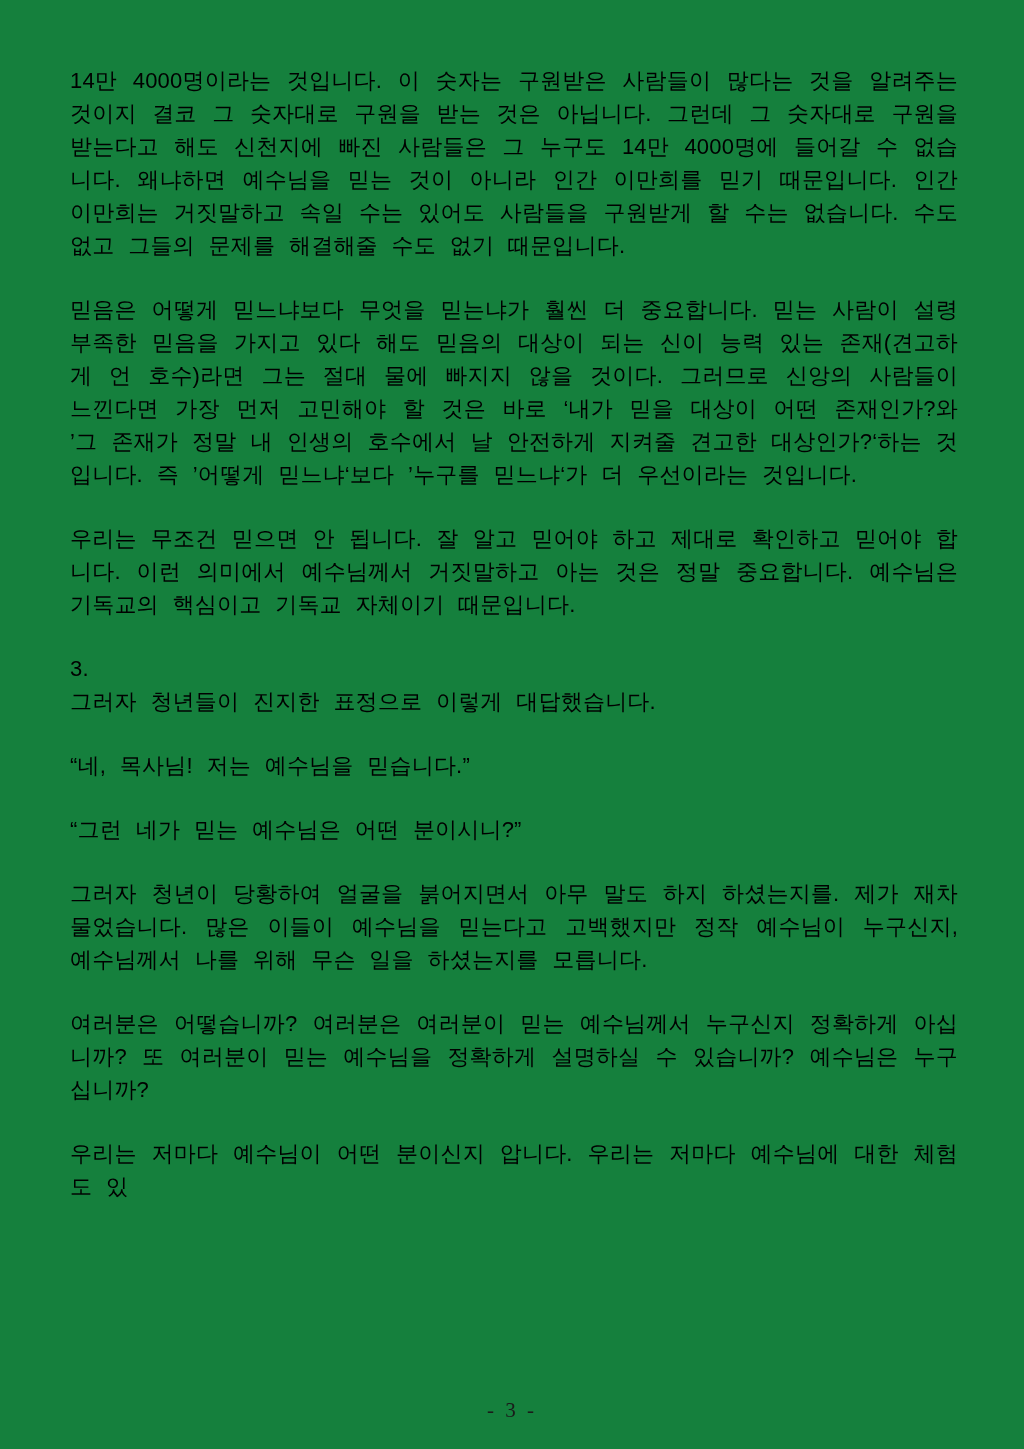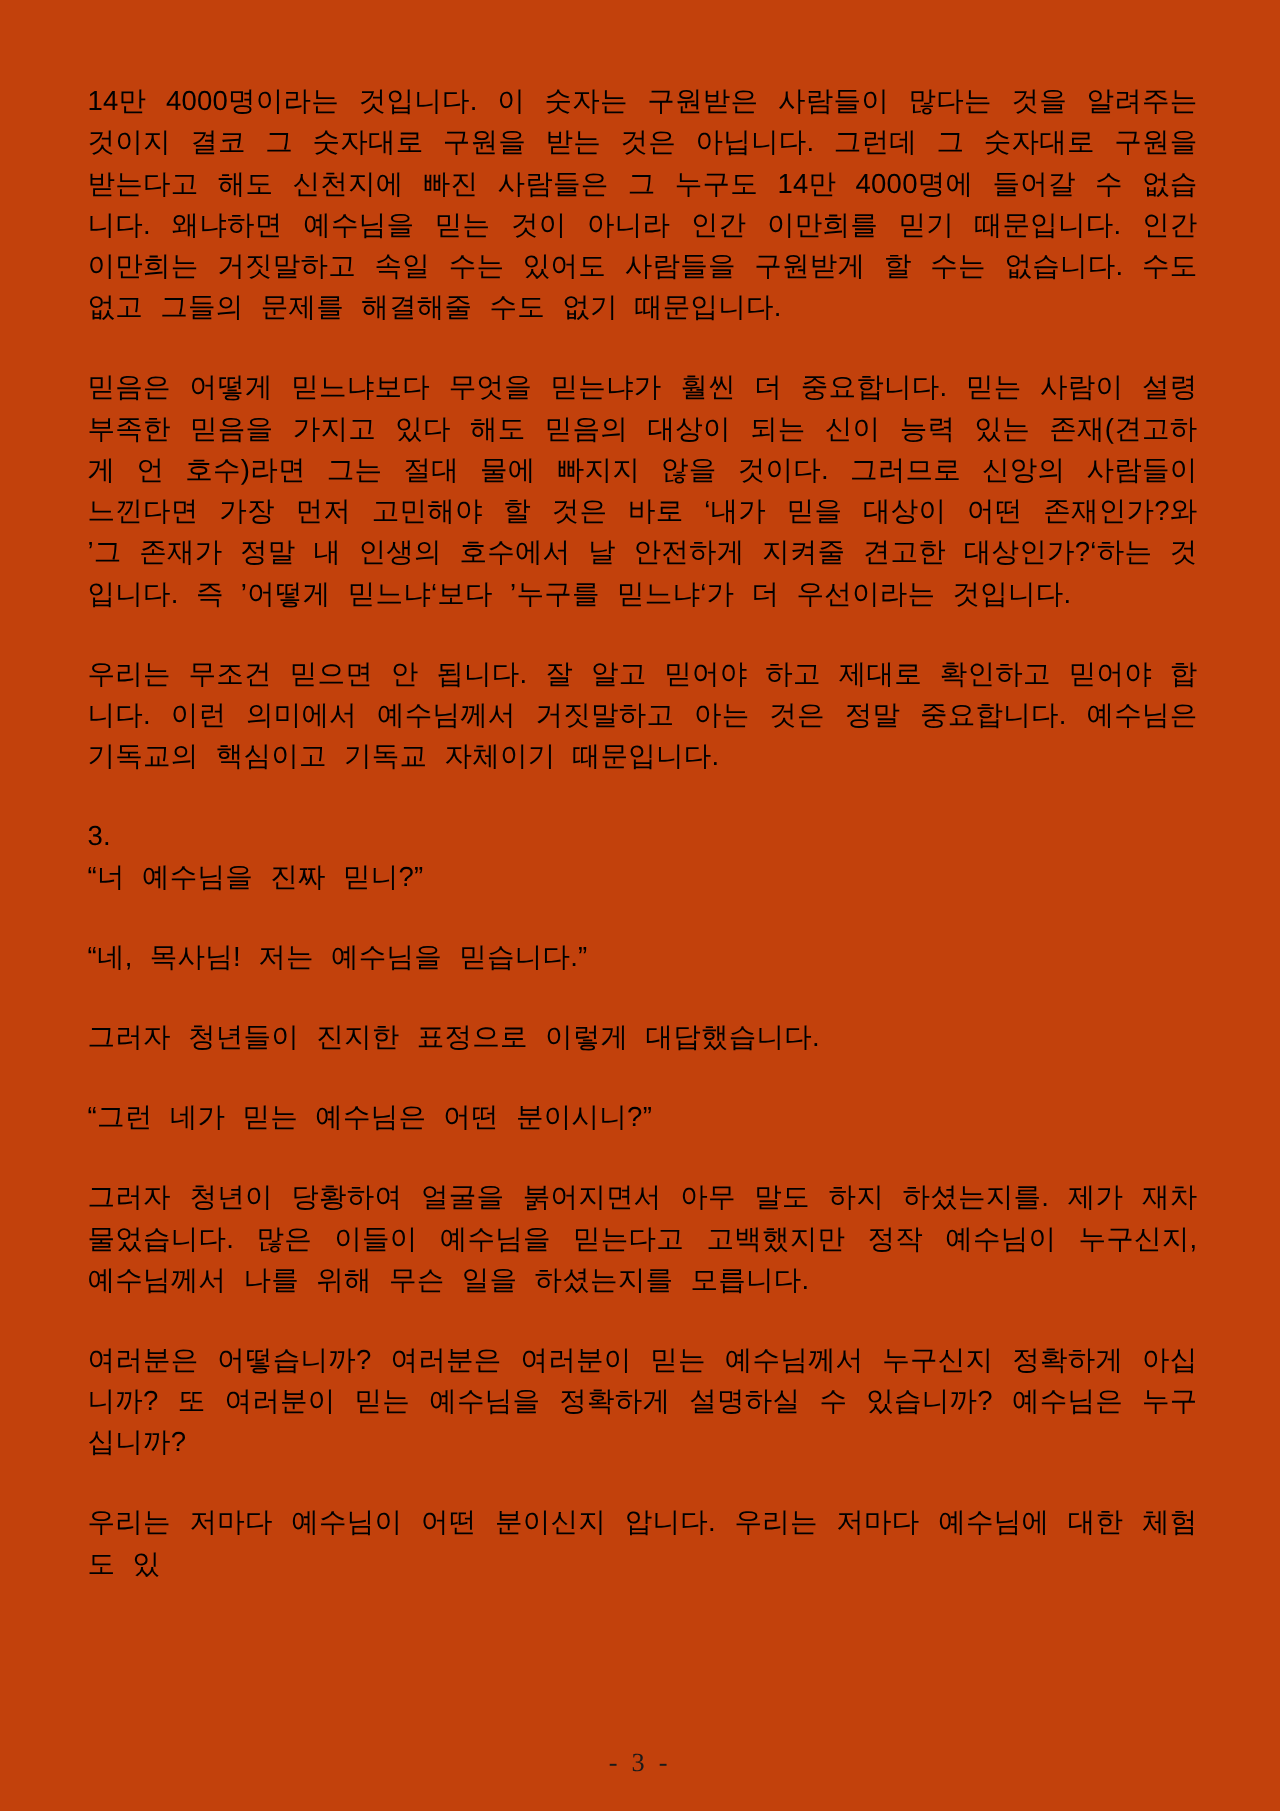--- a/index.html
+++ b/index.html
@@ -4,21 +4,21 @@
 <style>
   html, body {
     margin: 0;
     padding: 0;
     background: #ffffff;
   }
   .page {
     position: relative;
     width: 1024px;
     height: 1449px;
-    background: #c2410c;
+    background: #15803d;
     color: #000000;
     font-family: "Liberation Sans", "DejaVu Sans", sans-serif;
     overflow: hidden;
     box-sizing: border-box;
   }
   .content {
     position: absolute;
     top: 64px;
     left: 70px;
     width: 888px;
@@ -54,22 +54,21 @@
 </style>
 </head>
 <body>
 
 <div class="page">
   <div class="content">
     <p class="para">14만 4000명이라는 것입니다. 이 숫자는 구원받은 사람들이 많다는 것을 알려주는 것이지 결코 그 숫자대로 구원을 받는 것은 아닙니다. 그런데 그 숫자대로 구원을 받는다고 해도 신천지에 빠진 사람들은 그 누구도 14만 4000명에 들어갈 수 없습니다. 왜냐하면 예수님을 믿는 것이 아니라 인간 이만희를 믿기 때문입니다. 인간 이만희는 거짓말하고 속일 수는 있어도 사람들을 구원받게 할 수는 없습니다.  수도 없고 그들의 문제를 해결해줄 수도 없기 때문입니다.</p>
     <p class="para">믿음은 어떻게 믿느냐보다 무엇을 믿는냐가 훨씬 더 중요합니다. 믿는 사람이 설령 부족한 믿음을 가지고 있다 해도 믿음의 대상이 되는 신이 능력 있는 존재(견고하게 언 호수)라면 그는 절대 물에 빠지지 않을 것이다. 그러므로 신앙의 사람들이 느낀다면 가장 먼저 고민해야 할 것은 바로 ‘내가 믿을 대상이 어떤 존재인가?와 ’그 존재가 정말 내 인생의 호수에서 날 안전하게 지켜줄 견고한 대상인가?‘하는 것입니다. 즉 ’어떻게 믿느냐‘보다 ’누구를 믿느냐‘가 더 우선이라는 것입니다.</p>
     <p class="para">우리는 무조건 믿으면 안 됩니다. 잘 알고 믿어야 하고 제대로 확인하고 믿어야 합니다. 이런 의미에서 예수님께서 거짓말하고 아는 것은 정말 중요합니다. 예수님은 기독교의 핵심이고 기독교 자체이기 때문입니다.</p>
     <p class="para section-no">3.</p>
-    <p class="para">“너 예수님을 진짜 믿니?”</p>
+    <p class="para">그러자 청년들이 진지한 표정으로 이렇게 대답했습니다.</p>
     <p class="para">“네, 목사님! 저는 예수님을 믿습니다.”</p>
-    <p class="para">그러자 청년들이 진지한 표정으로 이렇게 대답했습니다.</p>
     <p class="para">“그런 네가 믿는 예수님은 어떤 분이시니?”</p>
     <p class="para">그러자 청년이 당황하여 얼굴을 붉어지면서 아무 말도 하지 하셨는지를. 제가 재차 물었습니다. 많은 이들이 예수님을 믿는다고 고백했지만 정작 예수님이 누구신지, 예수님께서 나를 위해 무슨 일을 하셨는지를 모릅니다.</p>
     <p class="para">여러분은 어떻습니까? 여러분은 여러분이 믿는 예수님께서 누구신지 정확하게 아십니까? 또 여러분이 믿는 예수님을 정확하게 설명하실 수 있습니까? 예수님은 누구십니까?</p>
     <p class="para last">우리는 저마다 예수님이 어떤 분이신지 압니다. 우리는 저마다 예수님에 대한 체험도 있</p>
   </div>
   <div class="page-number">- 3 -</div>
 </div>
 
 </body></html>

